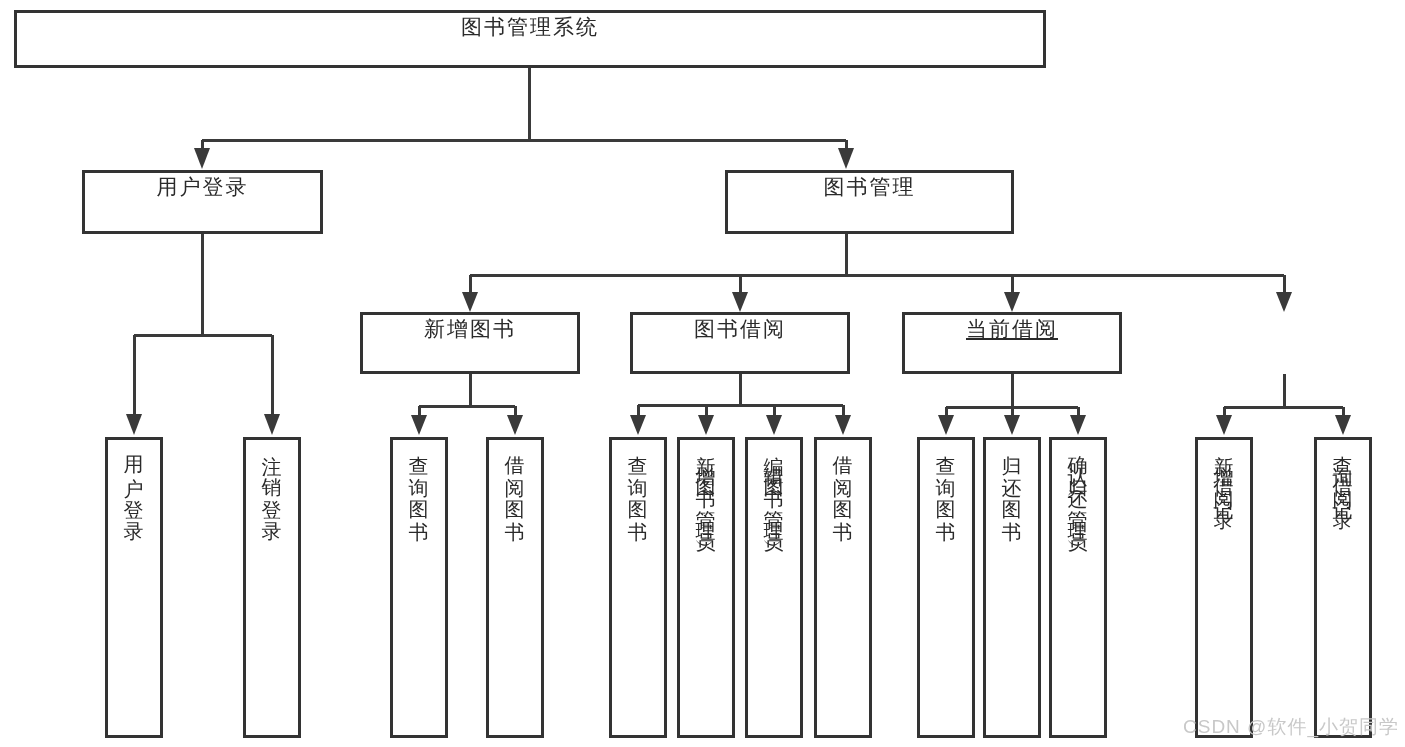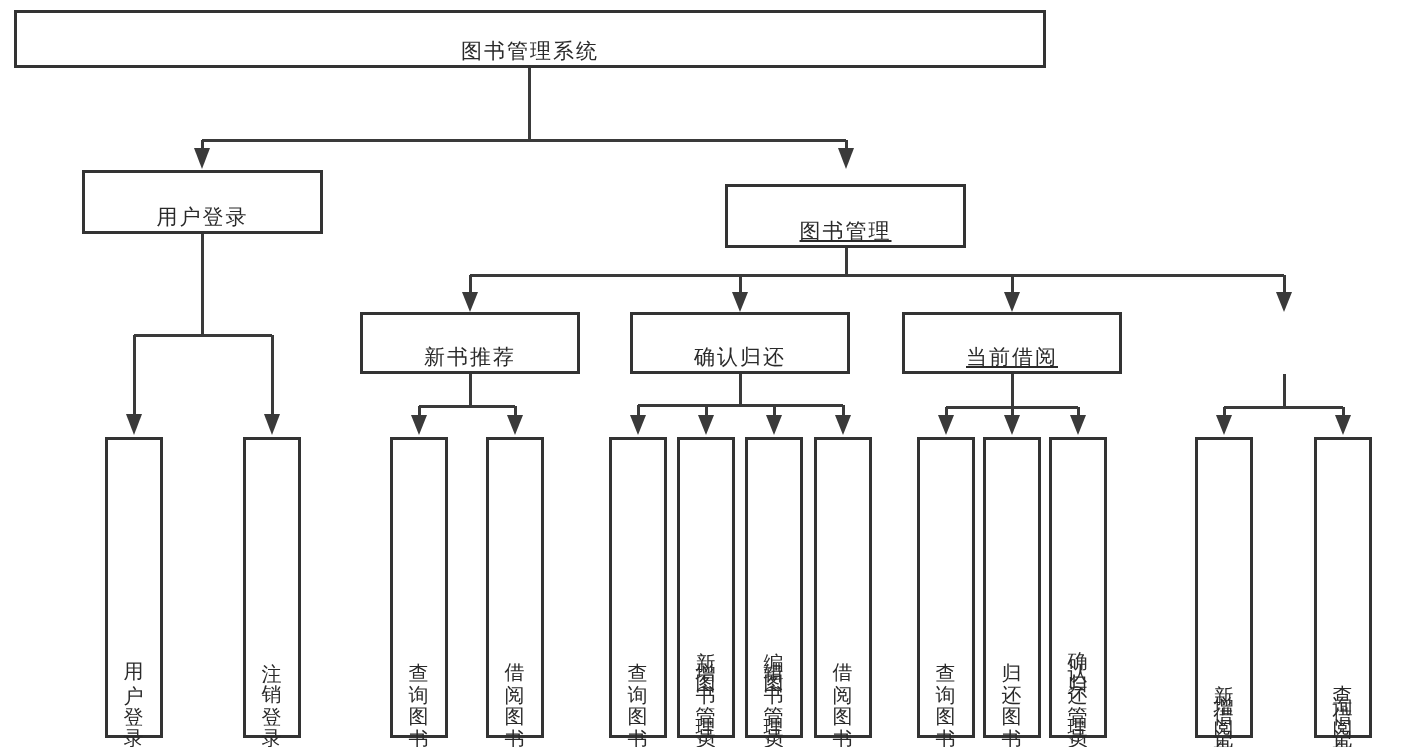--- a/index.html
+++ b/index.html
@@ -19,21 +19,21 @@
     position: absolute;
     left: 0; top: 0;
     z-index: 1;
   }
   .box {
     position: absolute;
     box-sizing: border-box;
     background: #ffffff;
     border: 3px solid #333333;
     display: flex;
-    align-items: flex-end;
+    align-items: flex-start;
     justify-content: center;
     color: #2a2a2a;
     z-index: 2;
   }
   .node-label {
     font-size: 21px;
     letter-spacing: 2px;
     white-space: nowrap;
   }
   .leaf {
@@ -106,29 +106,29 @@
     </g>
   </svg>
 
   <div class="box" style="left:14px; top:10px; width:1032px; height:58px;">
     <span class="node-label">图书管理系统</span>
   </div>
 
   <div class="box" style="left:82px; top:170px; width:241px; height:64px;">
     <span class="node-label">用户登录</span>
   </div>
-  <div class="box" style="left:725px; top:184px; width:241px; height:64px;text-decoration:underline;">
+  <div class="box" style="left:725px; top:170px; width:289px; height:64px;">
     <span class="node-label">图书管理</span>
   </div>
 
   <div class="box" style="left:360px; top:312px; width:220px; height:62px;">
-    <span class="node-label">新书推荐</span>
+    <span class="node-label">新增图书</span>
   </div>
   <div class="box" style="left:630px; top:312px; width:220px; height:62px;">
-    <span class="node-label">确认归还</span>
+    <span class="node-label">图书借阅</span>
   </div>
   <div class="box" style="left:902px; top:312px; width:220px; height:62px;text-decoration:underline;">
     <span class="node-label">当前借阅</span>
   </div>
 
   <div class="box leaf leaf-short" style="left:105px;">
     <span class="leaf-text">用户登录</span>
   </div>
   <div class="box leaf leaf-short" style="left:243px;">
     <span class="leaf-text">注销登录</span>
@@ -164,14 +164,15 @@
     <span class="leaf-text">确认归还（管理员）</span>
   </div>
 
   <div class="box leaf leaf-long" style="left:1195px;">
     <span class="leaf-text">新增借阅记录</span>
   </div>
   <div class="box leaf leaf-long" style="left:1314px;">
     <span class="leaf-text">查询借阅记录</span>
   </div>
 
+  <div class="watermark">CSDN @软件_小贺同学</div>
 
 </div>
 
 </body></html>

